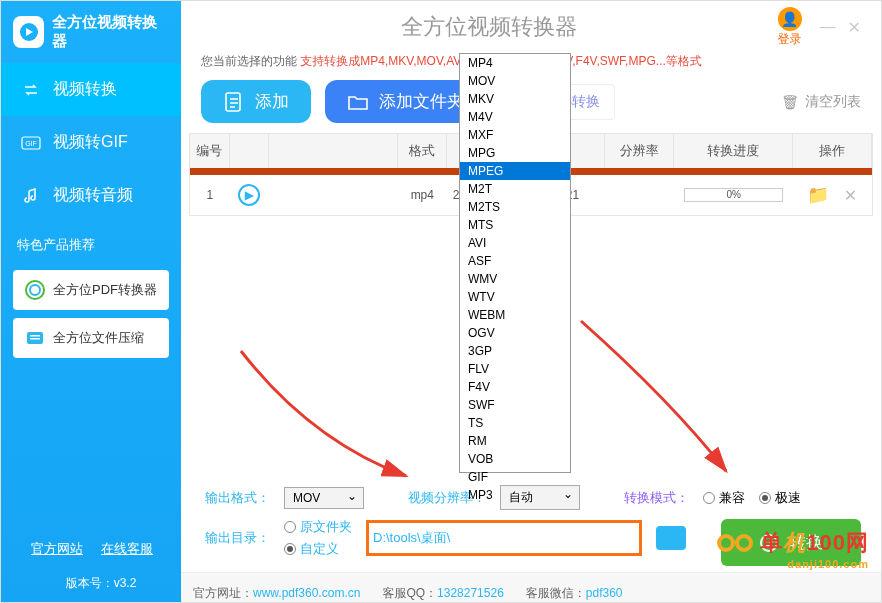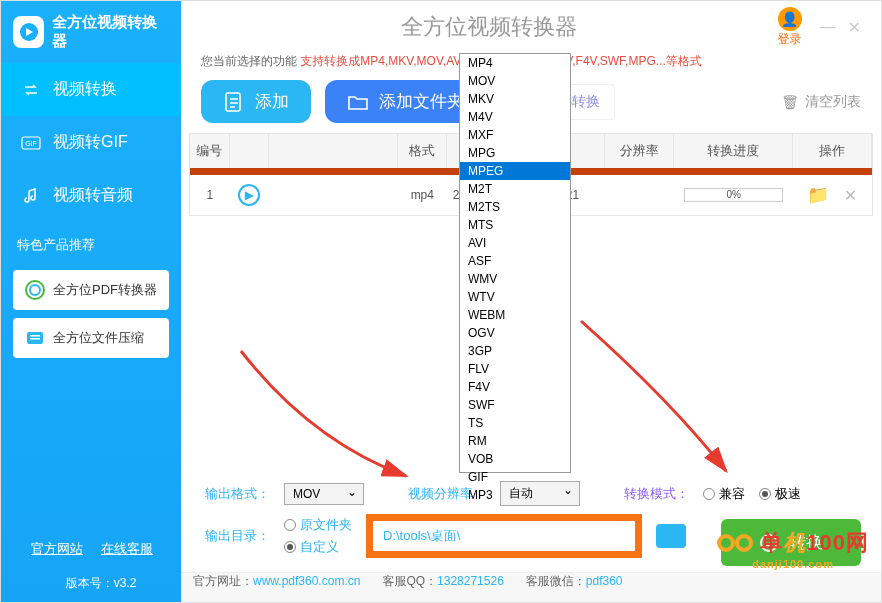--- a/index.html
+++ b/index.html
@@ -53,24 +53,24 @@
 .dropdown div.sel { background: #0078d7; color: #fff; }
 
 .bottom-panel { position: absolute; bottom: 30px; left: 0; right: 0; padding: 6px 24px; font-size: 13px; }
 .row { display: flex; align-items: center; gap: 14px; margin: 8px 0; }
 .label { color: #2bb6f4; }
 .select { border: 1px solid #aaa; padding: 3px 22px 3px 8px; font-size: 12px; background: #f3f3f3; position: relative; min-width: 80px; cursor: pointer; }
 .select::after { content: "⌄"; position: absolute; right: 6px; top: 1px; }
 .radio { display: flex; align-items: center; gap: 4px; cursor: pointer; }
 .radio-dot { width: 12px; height: 12px; border-radius: 50%; border: 1px solid #888; display: inline-block; }
 .radio-dot.on::after { content: ""; display: block; width: 6px; height: 6px; background: #555; border-radius: 50%; margin: 2px; }
-.path-input { border: 7px solid #f97316; padding: 6px 10px; width: 276px; color: #2bb6f4; font-size: 13px; }
+.path-input { border: 3px solid #f97316; padding: 6px 4px; width: 276px; color: #2bb6f4; font-size: 13px; }
 .folder-btn { width: 30px; height: 24px; background: #2bb6f4; border-radius: 4px; cursor: pointer; }
 
-.footer { position: absolute; bottom: 0; left: 180px; right: 0; height: 30px; background: #f7f7f7; border-top: 1px solid #eee; display: flex; align-items: flex-start; gap: 22px; padding: 0 12px; font-size: 12px; color: #666; }
+.footer { position: absolute; bottom: 0; left: 180px; right: 0; height: 30px; background: #f7f7f7; border-top: 1px solid #eee; display: flex; align-items: flex-end; gap: 22px; padding: 0 12px; font-size: 12px; color: #666; }
 .footer .link { color: #2bb6f4; }
 
 .convert-btn { position: absolute; bottom: 36px; right: 20px; background: #4cb93b; color: #fff; padding: 12px 38px; border-radius: 6px; font-size: 17px; display: flex; align-items: center; gap: 10px; cursor: pointer; }
 
 .watermark { position: absolute; bottom: 32px; right: 12px; font-size: 22px; font-weight: bold; letter-spacing: 1px; z-index: 30; }
 .watermark .o { display: inline-block; width: 18px; height: 18px; border: 4px solid #f5a623; border-radius: 50%; vertical-align: -2px; }
 .wm-red { color: #e63b2e; }
 .wm-org { color: #f5a623; }
 
 .arrow { position: absolute; pointer-events: none; z-index: 25; }
@@ -308,14 +308,14 @@
 
 <div class="footer">
   <span><span>官方网址：</span><span class="link">www.pdf360.com.cn</span></span>
   <span><span>客服QQ：</span><span class="link">1328271526</span></span>
   <span><span>客服微信：</span><span class="link">pdf360</span></span>
 </div>
 
 <div class="watermark">
   <span class="o"></span><span class="o"></span>
   <span class="wm-red">单</span><span class="wm-org" style="font-style:italic">机</span><span class="wm-red">100</span><span class="wm-red">网</span>
-  <div style="font-size:11px;color:#f5a623;text-align:center">danji100.com</div>
+  <div style="font-size:11px;color:#f5a623;text-align:right">danji100.com</div>
 </div>
 
 </body></html>

